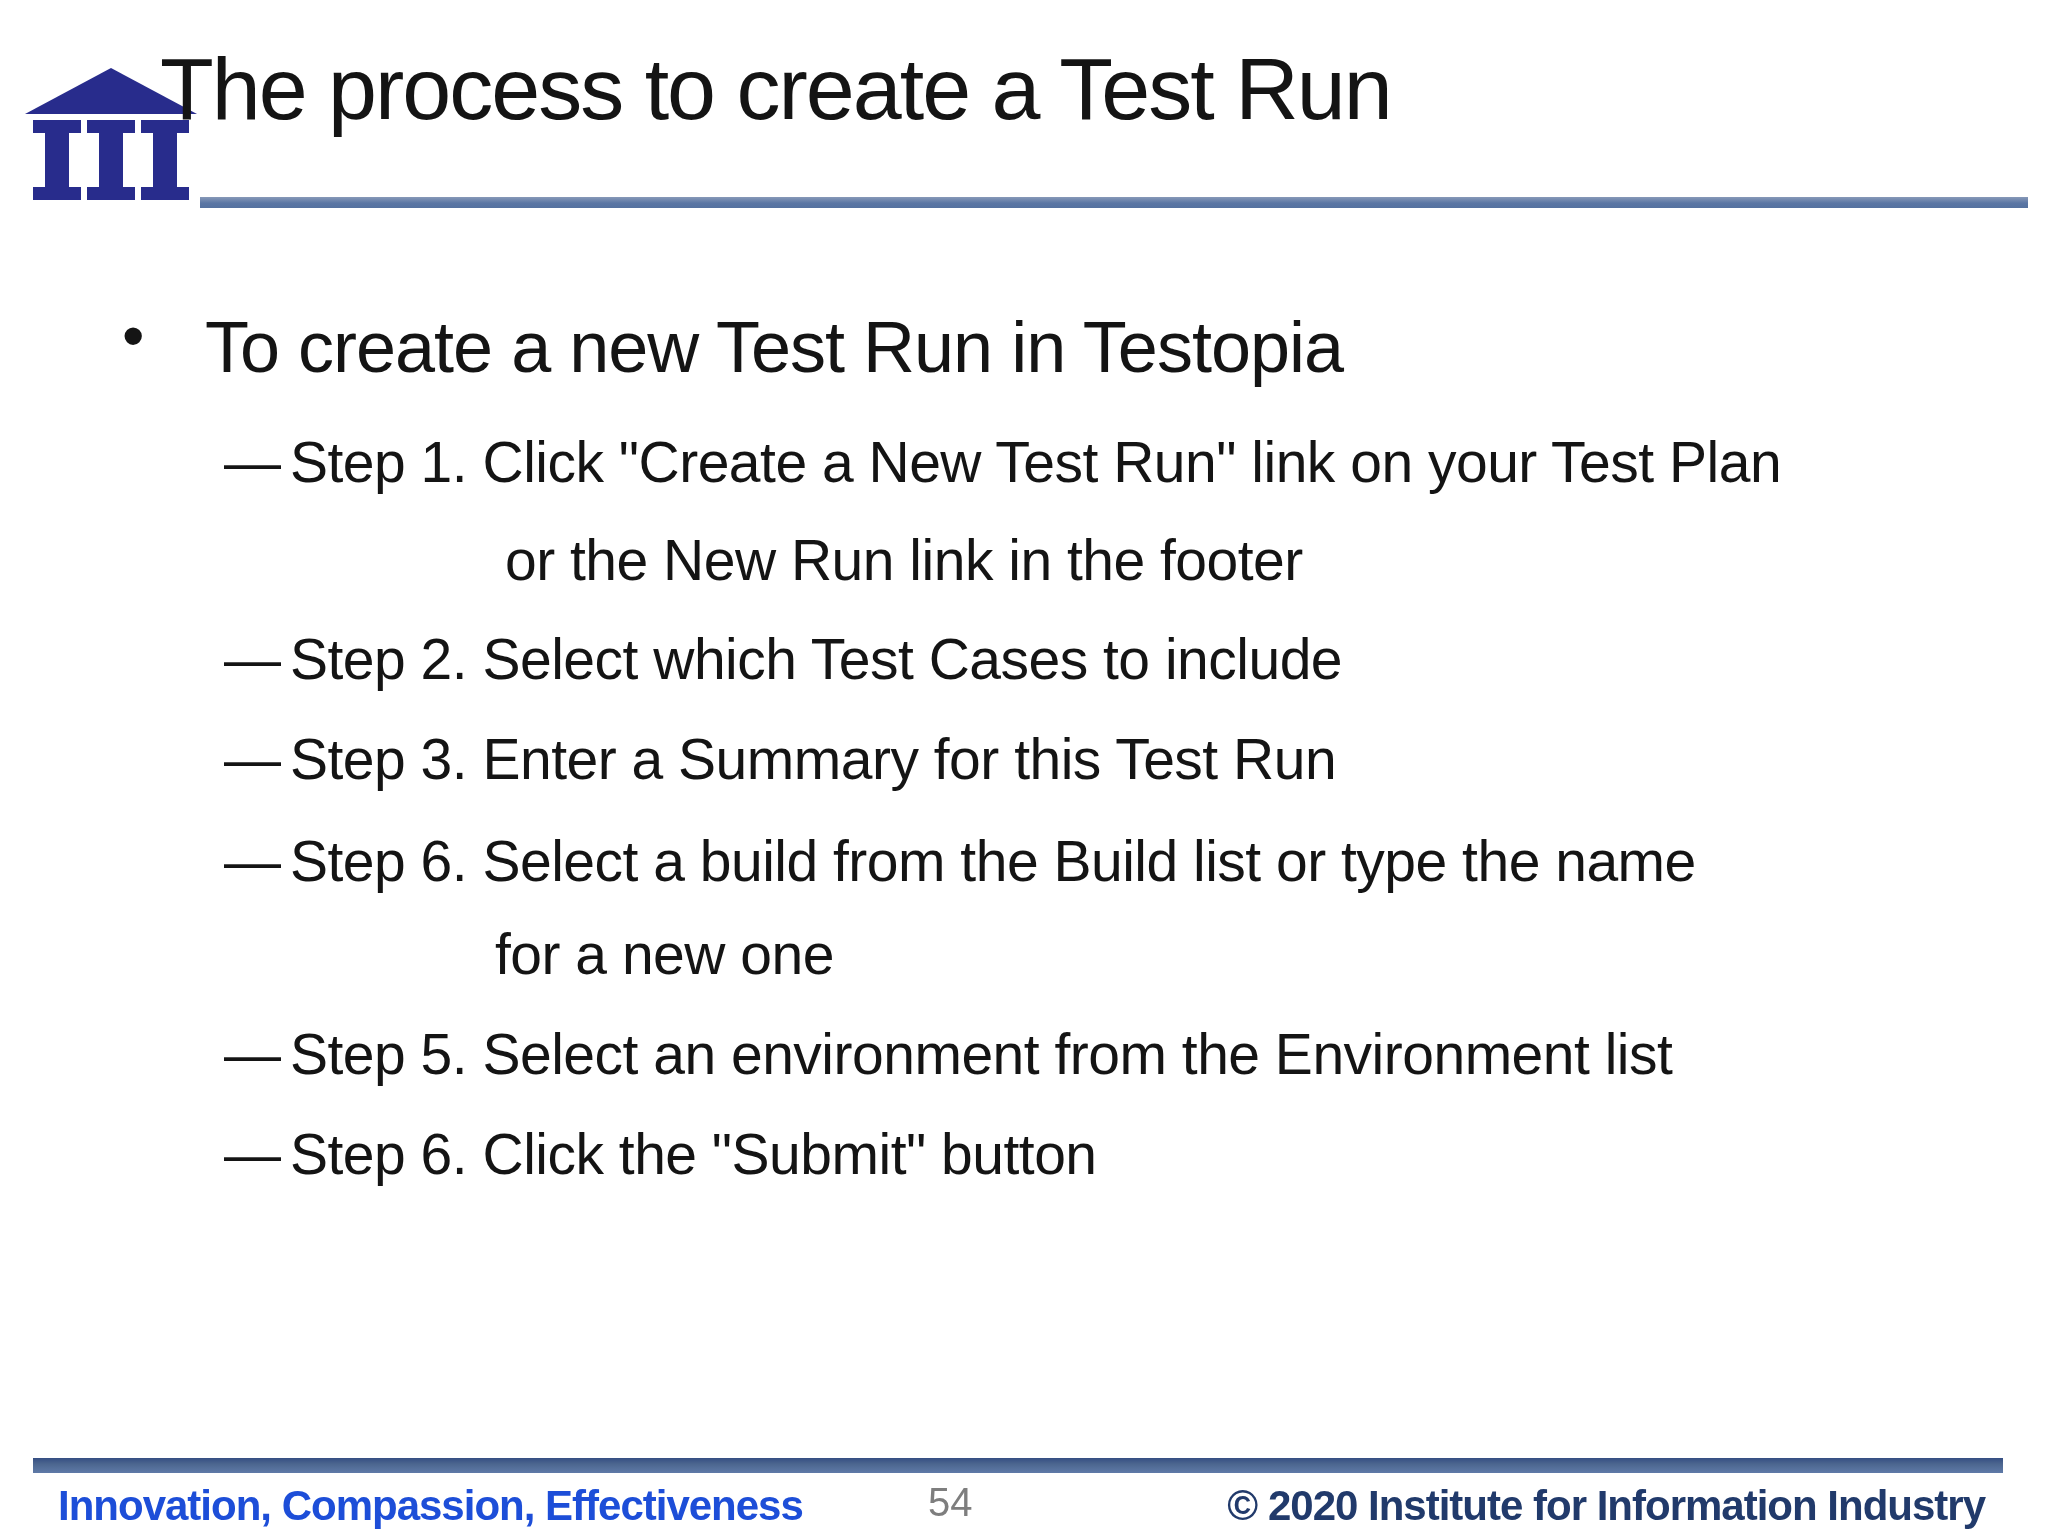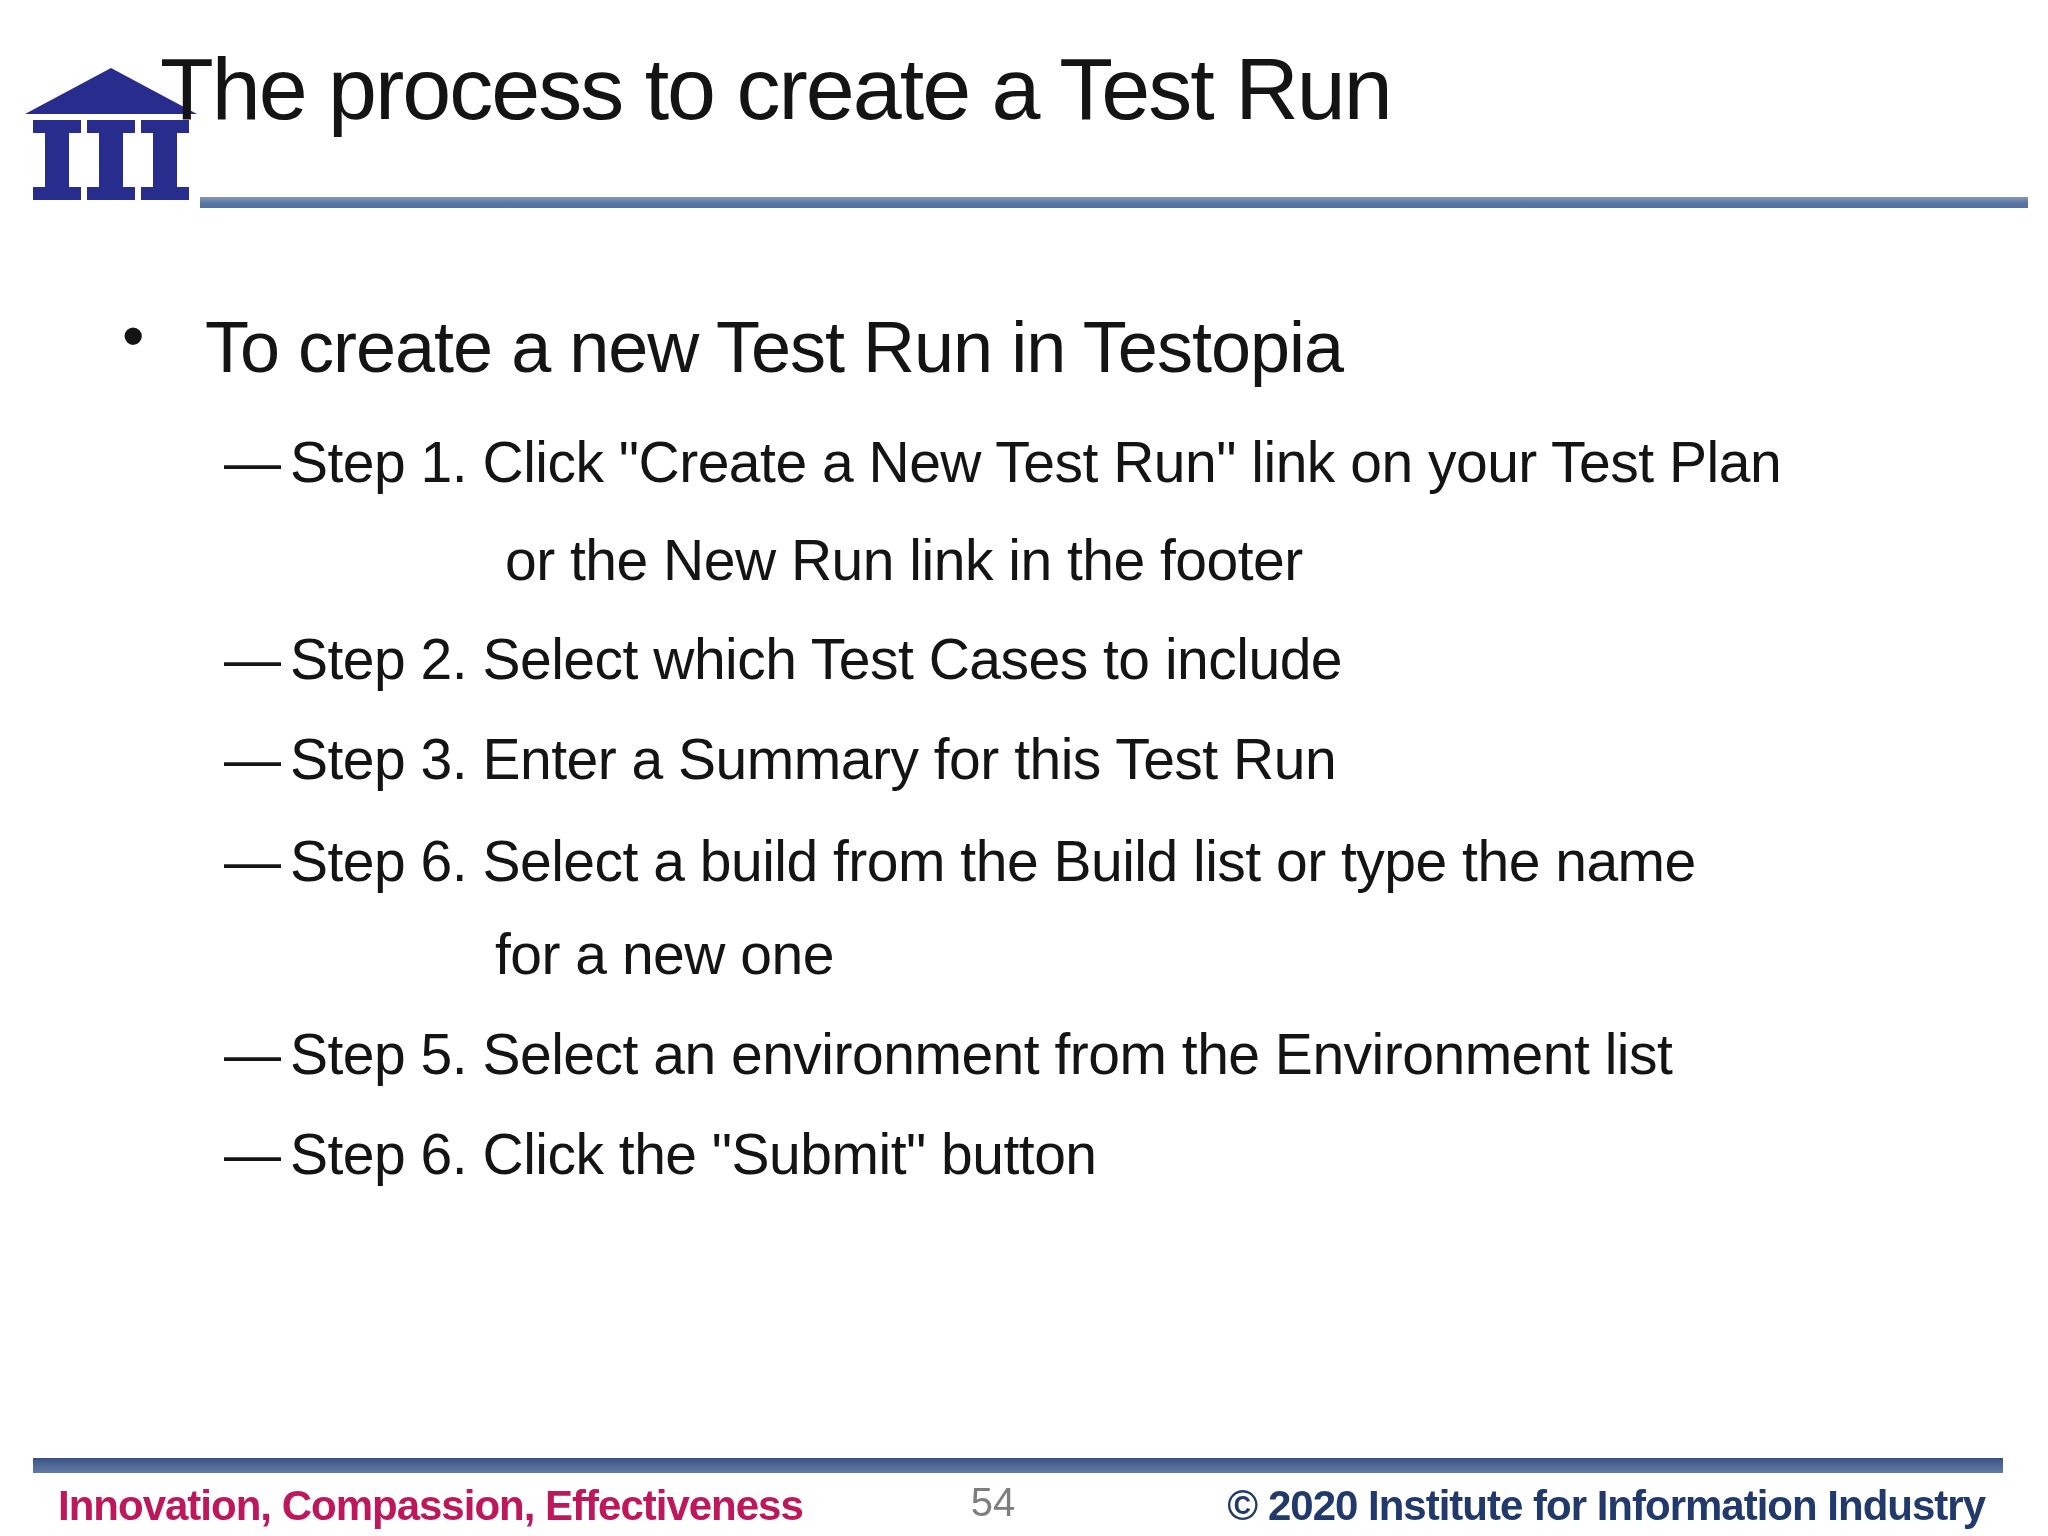--- a/index.html
+++ b/index.html
@@ -79,28 +79,28 @@
     height: 15px;
     background: linear-gradient(to bottom, #354e83 0%, #4c668f 40%, #5f7aa8 100%);
   }
   .footer-motto {
     position: absolute;
     left: 58px;
     top: 1482px;
     font-size: 42px;
     font-weight: bold;
     letter-spacing: -1px;
-    color: #be185d;
+    color: #1d4ed8;
   }
   .page-number {
     position: absolute;
     left: 928px;
     top: 1480px;
     width: 130px;
-    text-align: center;
+    text-align: left;
     font-size: 40px;
     color: #7e7e7e;
   }
   .footer-copyright {
     position: absolute;
     right: 63px;
     top: 1482px;
     font-size: 42px;
     font-weight: bold;
     letter-spacing: -1px;

